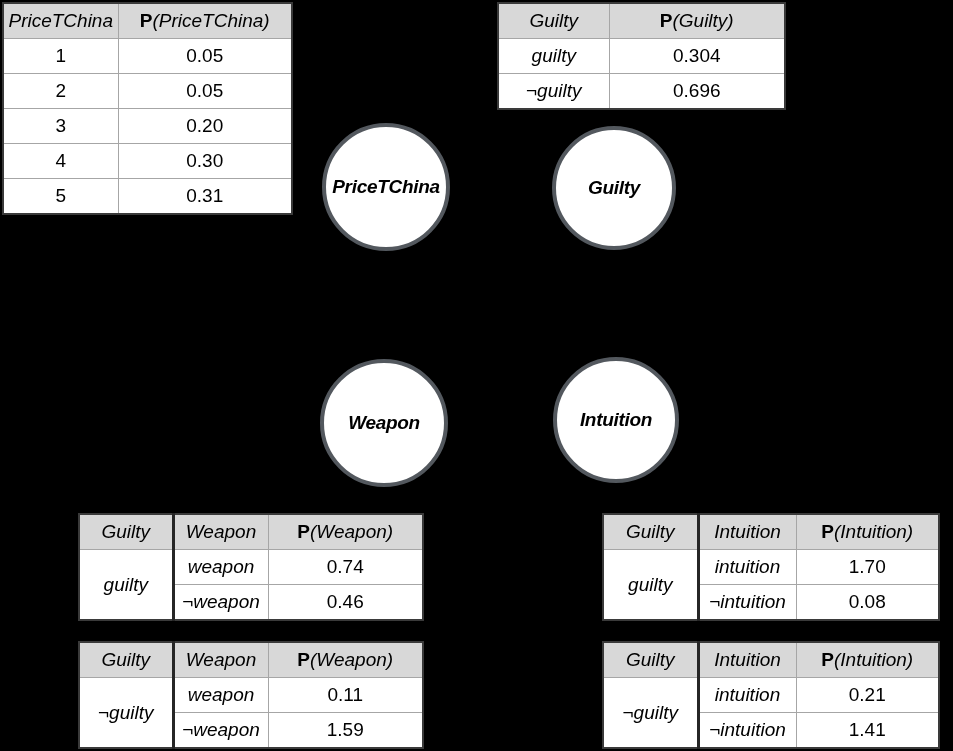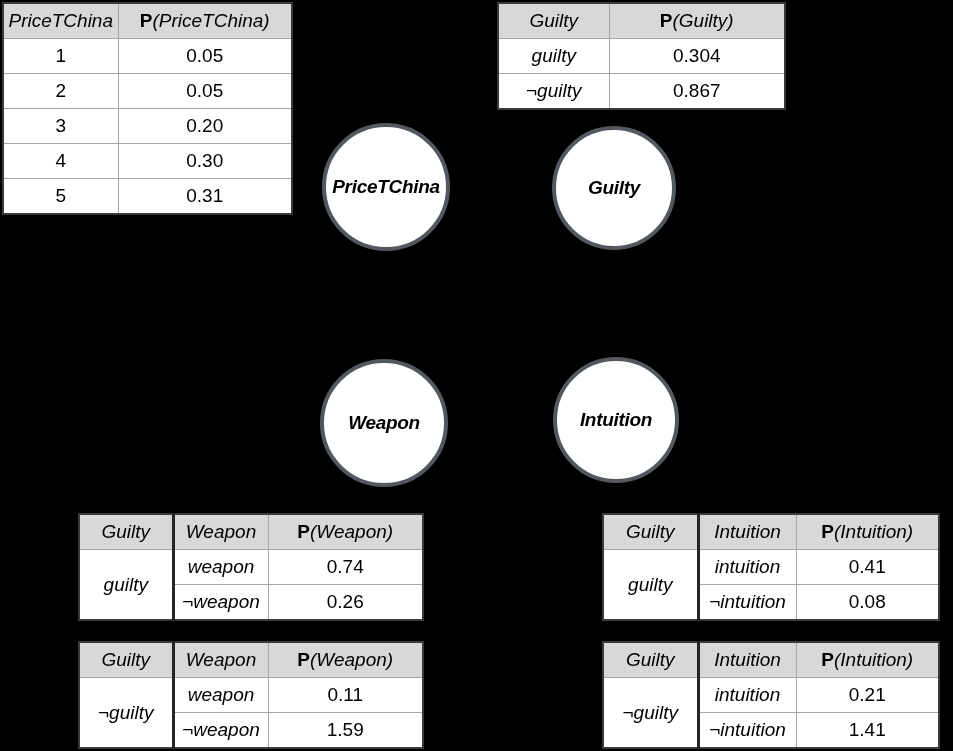--- a/index.html
+++ b/index.html
@@ -120,21 +120,21 @@
         <tr>
       <th>Guilty</th>
       <th><span class="p-bold">P</span><span class="p-rest">(Guilty)</span></th>
     </tr>
     <tr>
       <td class="lbl">guilty</td>
       <td class="val">0.304</td>
     </tr>
     <tr>
       <td class="lbl">¬guilty</td>
-      <td class="val">0.867</td>
+      <td class="val">0.696</td>
     </tr>
   </tbody>
     </table>
 
   <div class="node" id="node-price">
     <span>PriceTChina</span>
   </div>
   <div class="node" id="node-guilty">
     <span>Guilty</span>
   </div>
@@ -157,21 +157,21 @@
       <th>Weapon</th>
       <th><span class="p-bold">P</span><span class="p-rest">(Weapon)</span></th>
     </tr>
     <tr>
       <td rowspan="2" class="cond-col cond-cell">guilty</td>
       <td class="lbl">weapon</td>
       <td class="val">0.74</td>
     </tr>
     <tr>
       <td class="lbl">¬weapon</td>
-      <td class="val">0.26</td>
+      <td class="val">0.46</td>
     </tr>
   </tbody>
     </table>
 
   <table class="ptable" id="table-weapon-ng">
     <colgroup>
         <col style="width:94px">
         <col style="width:95px">
         <col style="width:155px">
       </colgroup>
@@ -201,21 +201,21 @@
       </colgroup>
     <tbody>
         <tr>
       <th class="cond-col">Guilty</th>
       <th>Intuition</th>
       <th><span class="p-bold">P</span><span class="p-rest">(Intuition)</span></th>
     </tr>
     <tr>
       <td rowspan="2" class="cond-col cond-cell">guilty</td>
       <td class="lbl">intuition</td>
-      <td class="val">0.41</td>
+      <td class="val">1.70</td>
     </tr>
     <tr>
       <td class="lbl">¬intuition</td>
       <td class="val">0.08</td>
     </tr>
   </tbody>
     </table>
 
   <table class="ptable" id="table-intuition-ng">
     <colgroup>

